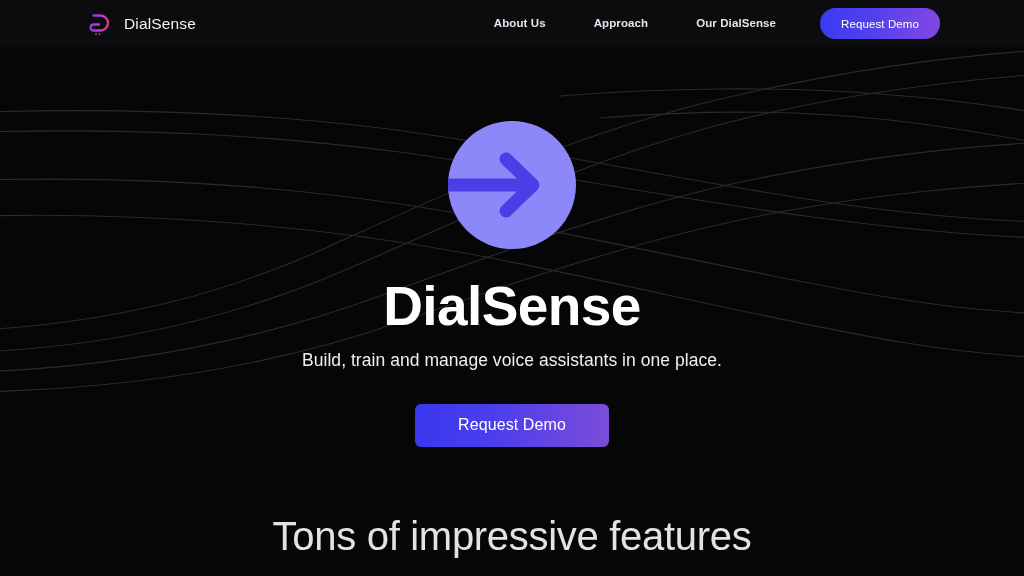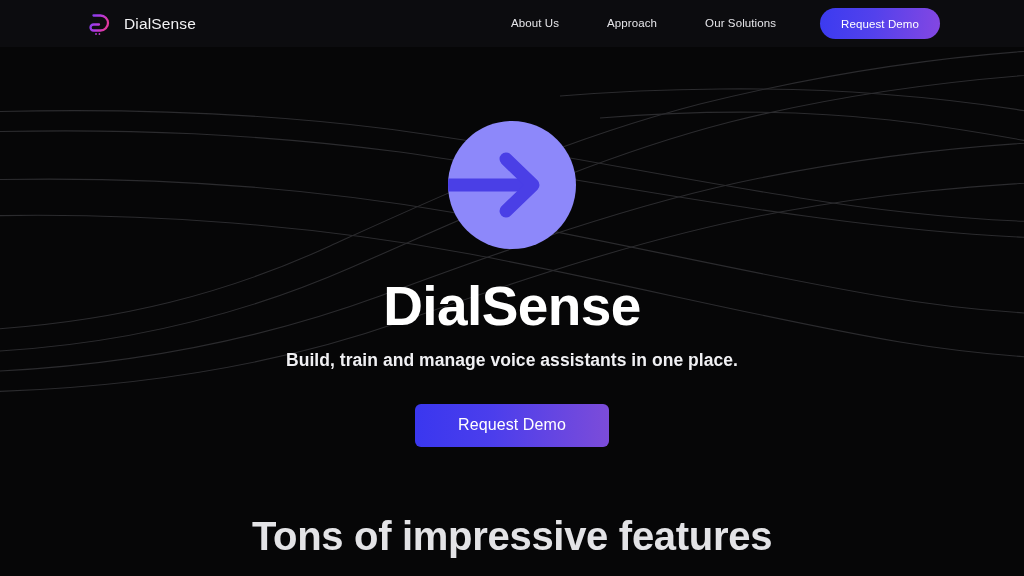--- a/index.html
+++ b/index.html
@@ -61,21 +61,21 @@
   }
 
   .main-nav {
     display: flex;
     align-items: center;
     gap: 0;
   }
   .nav-link {
     color: #e6e6ea;
     font-size: 11.5px;
-    font-weight: 400;
+    font-weight: 700;
     text-decoration: none;
     letter-spacing: 0.1px;
     padding: 0 24px;
     line-height: 1;
     white-space: nowrap;
   }
   .nav-cta {
     margin-left: 20px;
     display: inline-flex;
     align-items: center;
@@ -125,21 +125,21 @@
     font-size: 55px;
     font-weight: bold;
     letter-spacing: -0.6px;
     line-height: 1.05;
   }
 
   .hero-subtitle {
     margin: 14px 0 0 0;
     color: #f0f0f3;
     font-size: 17.5px;
-    font-weight: bold;
+    font-weight: normal;
     letter-spacing: 0.05px;
     line-height: 1.2;
   }
 
   .hero-cta {
     margin-top: 33px;
     display: inline-flex;
     align-items: center;
     justify-content: center;
     width: 194px;
@@ -161,21 +161,21 @@
     top: 512px;
     left: 0;
     width: 1024px;
     z-index: 10;
     text-align: center;
   }
   .features-title {
     margin: 0;
     color: #e3e3e6;
     font-size: 40px;
-    font-weight: bold;
+    font-weight: normal;
     letter-spacing: -0.3px;
     line-height: 1.2;
   }
 </style>
 </head>
 <body>
 
 <svg class="bg-waves" viewBox="0 0 1024 576" preserveAspectRatio="none" aria-hidden="true">
   <g fill="none" stroke="#2b2b2e" stroke-width="1.1">
     <path d="M-20 330 C 120 322, 230 292, 330 246 C 440 196, 560 140, 700 104 C 830 72, 950 56, 1044 50"></path>
@@ -205,21 +205,21 @@
       <path d="M9.5 6.5 L16.5 6.5 A7.5 7.5 0 0 1 16.5 21.5 L9.5 21.5 A3 3 0 0 1 9.5 15.5 L15 15.5" fill="none" stroke="url(#logoGrad)" stroke-width="2.3" stroke-linecap="round" stroke-linejoin="round"></path>
       <circle cx="12" cy="25" r="0.9" fill="url(#logoGrad)"></circle>
       <circle cx="15.4" cy="25" r="0.9" fill="url(#logoGrad)"></circle>
     </svg>
     <span class="brand-name">DialSense</span>
   </div>
 
   <nav class="main-nav">
     <a class="nav-link" href="#">About Us</a>
     <a class="nav-link" href="#">Approach</a>
-    <a class="nav-link" href="#">Our Solutions</a>
+    <a class="nav-link" href="#">Our DialSense</a>
     <button class="nav-cta">Request Demo</button>
   </nav>
 
 </header>
 
 <section class="hero">
 
   <div class="hero-badge">
     <svg width="128" height="128" viewBox="0 0 128 128" aria-hidden="true">
       <g stroke="#4a3fe6" stroke-width="13" stroke-linecap="round" stroke-linejoin="round" fill="none">

